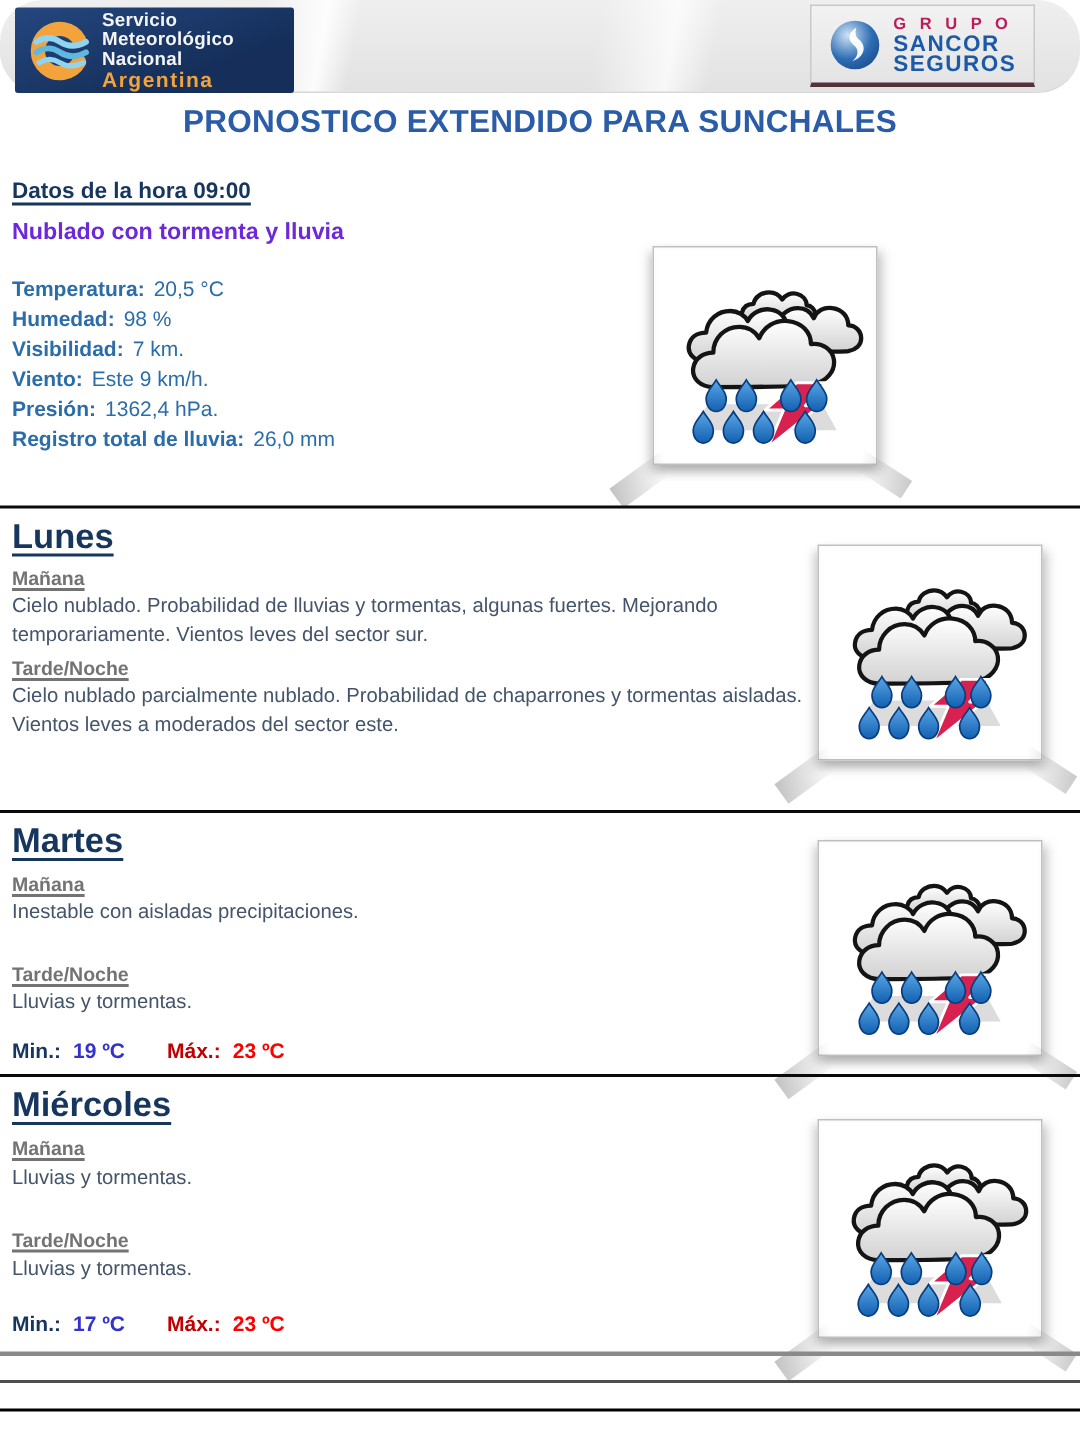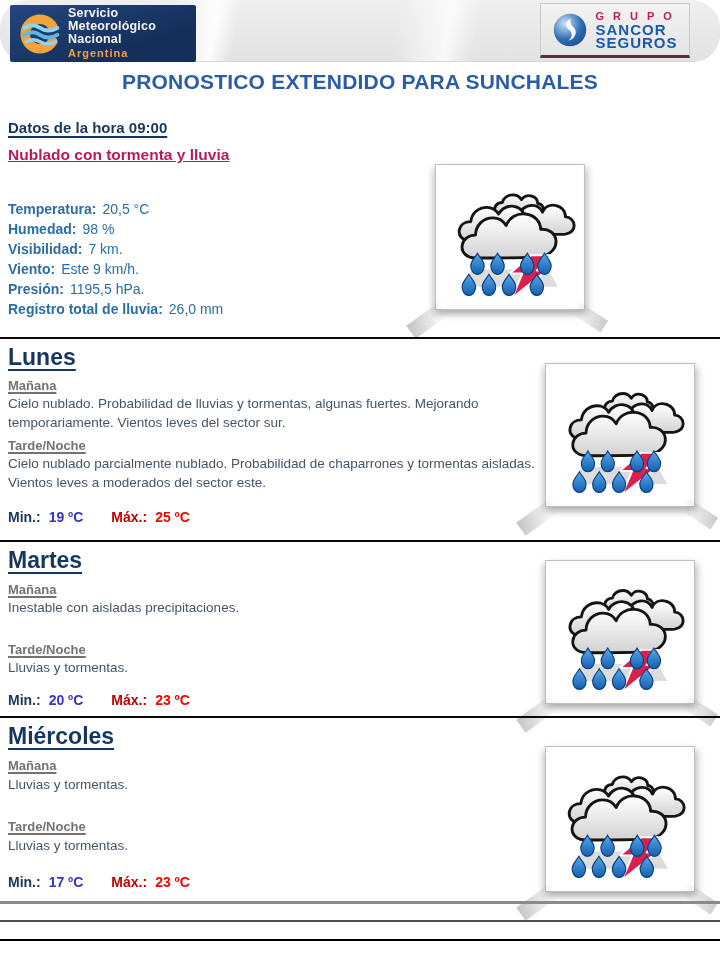--- a/index.html
+++ b/index.html
@@ -18,21 +18,21 @@
     border-radius:28px;
   }
   .smn-logo {
     position:absolute; left:10px; top:5px; width:186px; height:57px;
     background:linear-gradient(160deg,#24477f,#152f5a 70%);
     border-radius:2px; display:flex; align-items:center;
   }
   .smn-emblem { width:56px; height:52px; margin-left:2px; flex:0 0 auto; }
   .smn-text { line-height:13px; }
   .smn-line { color:#f4f4f4; font-size:12.5px; font-weight:700; letter-spacing:.2px; }
-  .smn-country { font-size:11px; font-weight:700; letter-spacing:1px; color:#f2a33c; margin-top:1px; }
+  .smn-country { font-size:14px; font-weight:700; letter-spacing:1px; color:#f2a33c; margin-top:1px; }
 
   .sancor-logo {
     position:absolute; left:540px; top:3px; width:150px; height:55px;
     background:linear-gradient(#f2f2f2,#e4e4e4);
     border:1px solid #c9c9c9; border-bottom:3px solid #55323a;
     display:flex; align-items:center; justify-content:center; gap:7px;
   }
   .sancor-sphere { width:36px; height:36px; }
   .sancor-text { display:flex; flex-direction:column; line-height:13px; }
   .sancor-grupo { font-size:11px; font-weight:700; letter-spacing:3px; color:#b71e5b; }
@@ -43,23 +43,23 @@
     position:absolute; left:0; top:70px; width:720px; text-align:center;
     font-size:21px; font-weight:700; color:#2a5ca8; letter-spacing:.2px;
   }
 
   
   .datos-heading {
     position:absolute; left:8px; top:119px; font-size:15px; font-weight:700; color:#17365d;
     text-decoration:underline; text-decoration-thickness:1.5px; text-underline-offset:3px;
   }
   .condition {
-    position:absolute; left:8px; top:146px; font-size:15.5px; font-weight:700; color:#be185d;text-decoration:underline;
-  }
-  .fields { position:absolute; left:8px; top:201px; }
+    position:absolute; left:8px; top:146px; font-size:15.5px; font-weight:700; color:#6d28d9;
+  }
+  .fields { position:absolute; left:8px; top:184px; }
   .field-row { height:20px; display:flex; align-items:baseline; font-size:14px; color:#2a6da8; }
   .field-label { font-weight:700; margin-right:6px; }
 
   
   .wicon {
     position:absolute; background:#fff;
     border:1px solid #bfbfbf;
     box-shadow:0 0 0 2px #fdfdfd inset, 3px 4px 7px rgba(110,110,110,.40), -3px 4px 6px rgba(110,110,110,.28);
   }
   .wicon::before {
@@ -209,58 +209,55 @@
     <div class="field-row">
       <span class="field-label">Visibilidad:</span>
       <span class="field-value">7 km.</span>
     </div>
     <div class="field-row">
       <span class="field-label">Viento:</span>
       <span class="field-value">Este 9 km/h.</span>
     </div>
     <div class="field-row">
       <span class="field-label">Presión:</span>
-      <span class="field-value">1195,5 hPa.</span>
+      <span class="field-value">1362,4 hPa.</span>
     </div>
     <div class="field-row">
       <span class="field-label">Registro total de lluvia:</span>
       <span class="field-value">26,0 mm</span>
     </div>
   </div>
 
   <div class="wicon icon-current">
     <svg viewBox="0 0 140 140">
         <use href="#storm-icon"></use>
       </svg>
   </div>
 
   <div class="day-section sec-lunes">
     <div class="day-heading">Lunes</div>
     <div class="part-label lbl-m">Mañana</div>
     <div class="part-text txt-m">Cielo nublado. Probabilidad de lluvias y tormentas, algunas fuertes. Mejorando temporariamente. Vientos leves del sector sur.</div>
     <div class="part-label lbl-t">Tarde/Noche</div>
     <div class="part-text txt-t">Cielo nublado parcialmente nublado. Probabilidad de chaparrones y tormentas aisladas. Vientos leves a moderados del sector este.</div>
-    <div class="minmax">
-      <span class="min-label">Min.:</span><span class="min-value">19 ºC</span><span class="max-label">Máx.:</span><span class="max-value">25 ºC</span>
-    </div>
     <div class="wicon">
       <svg viewBox="0 0 140 140">
           <use href="#storm-icon"></use>
         </svg>
     </div>
   </div>
 
   <div class="day-section sec-martes">
     <div class="day-heading">Martes</div>
     <div class="part-label lbl-m">Mañana</div>
     <div class="part-text txt-m">Inestable con aisladas precipitaciones.</div>
     <div class="part-label lbl-t">Tarde/Noche</div>
     <div class="part-text txt-t">Lluvias y tormentas.</div>
     <div class="minmax">
-      <span class="min-label">Min.:</span><span class="min-value">20 ºC</span><span class="max-label">Máx.:</span><span class="max-value">23 ºC</span>
+      <span class="min-label">Min.:</span><span class="min-value">19 ºC</span><span class="max-label">Máx.:</span><span class="max-value">23 ºC</span>
     </div>
     <div class="wicon">
       <svg viewBox="0 0 140 140">
           <use href="#storm-icon"></use>
         </svg>
     </div>
   </div>
 
   <div class="day-section sec-miercoles">
     <div class="day-heading">Miércoles</div>

